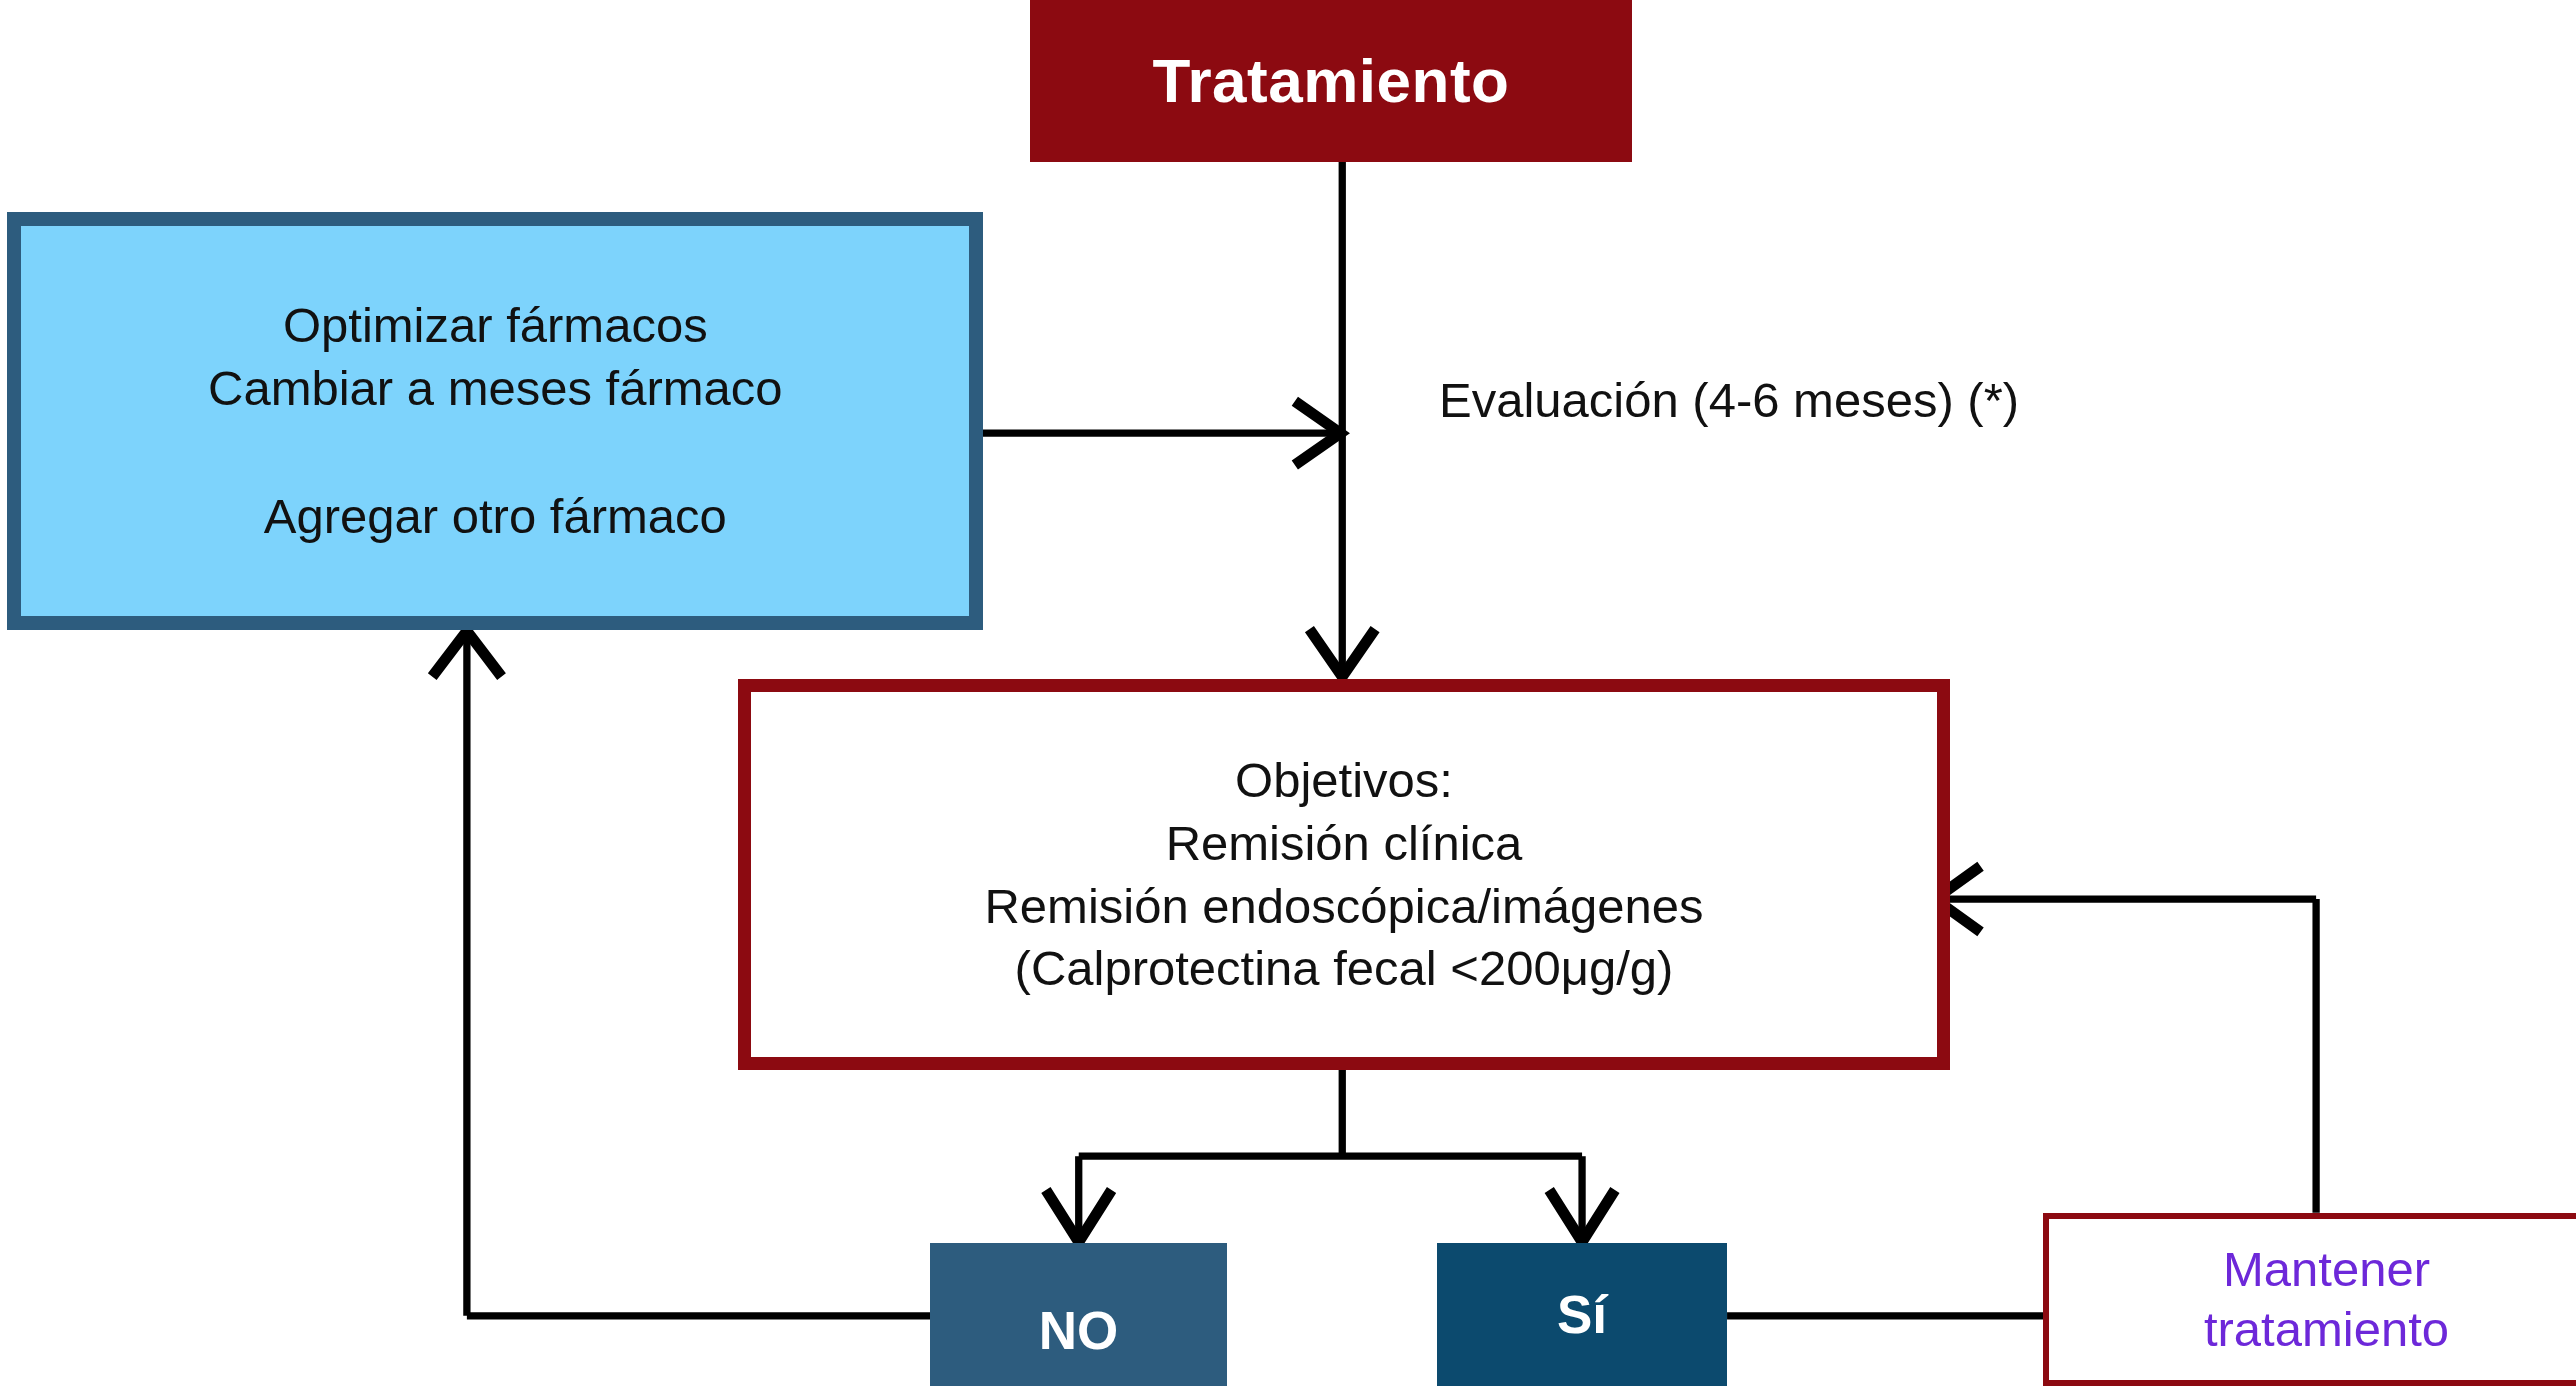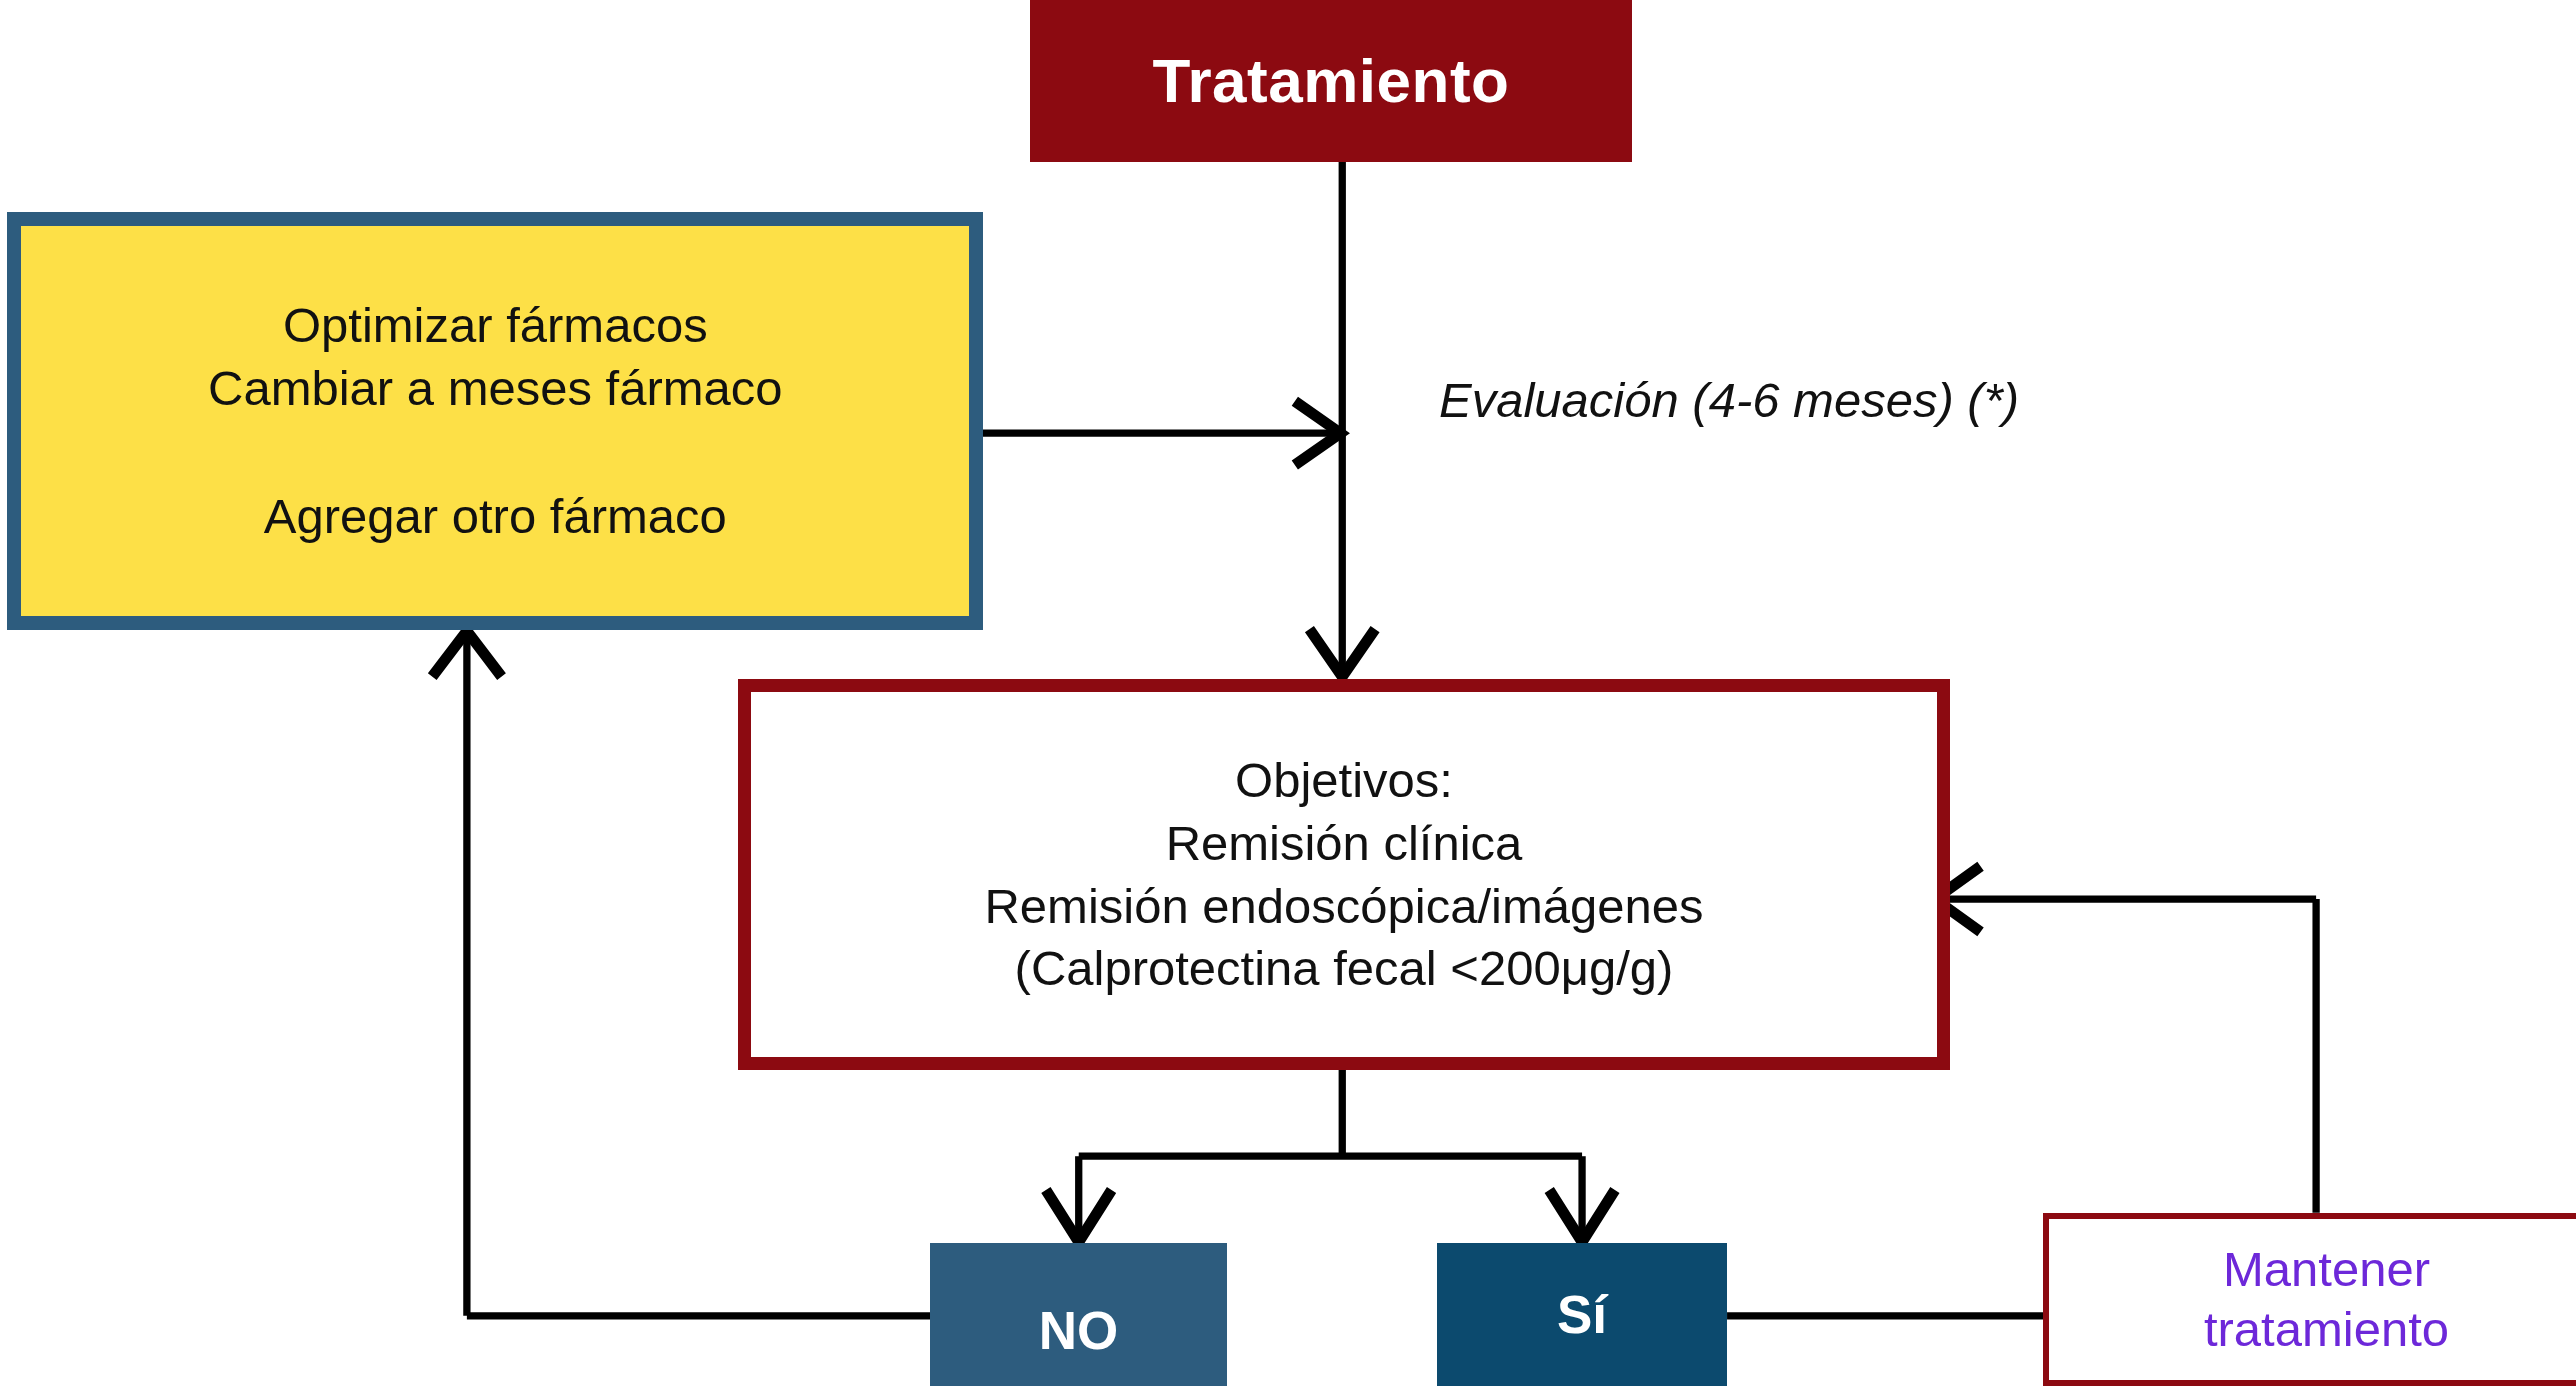--- a/index.html
+++ b/index.html
@@ -42,21 +42,21 @@
     letter-spacing: 0.5px;
     line-height: 1.05;
   }
 
   
   #node-optimizar {
     left: 7.3px;
     top: 212px;
     width: 976px;
     height: 418px;
-    background: #fde047;
+    background: #7dd3fc;
     border: 14.6px solid #2D5C7E;
   }
   #node-optimizar .label {
     color: #111111;
     font-size: 49px;
     line-height: 1.30;
     padding: 0 7.3px;
   }
 
   
@@ -120,21 +120,20 @@
 
   
   #label-evaluacion {
     position: absolute;
     left: 1439px;
     top: 372px;
     width: 821px;
     color: #111111;
     font-size: 49px;
     white-space: nowrap;
-    font-style: italic;
   }
 
   
   #connectors {
     position: absolute;
     left: 0;
     top: 0;
     width: 2576px;
     height: 1386px;
     pointer-events: none;

